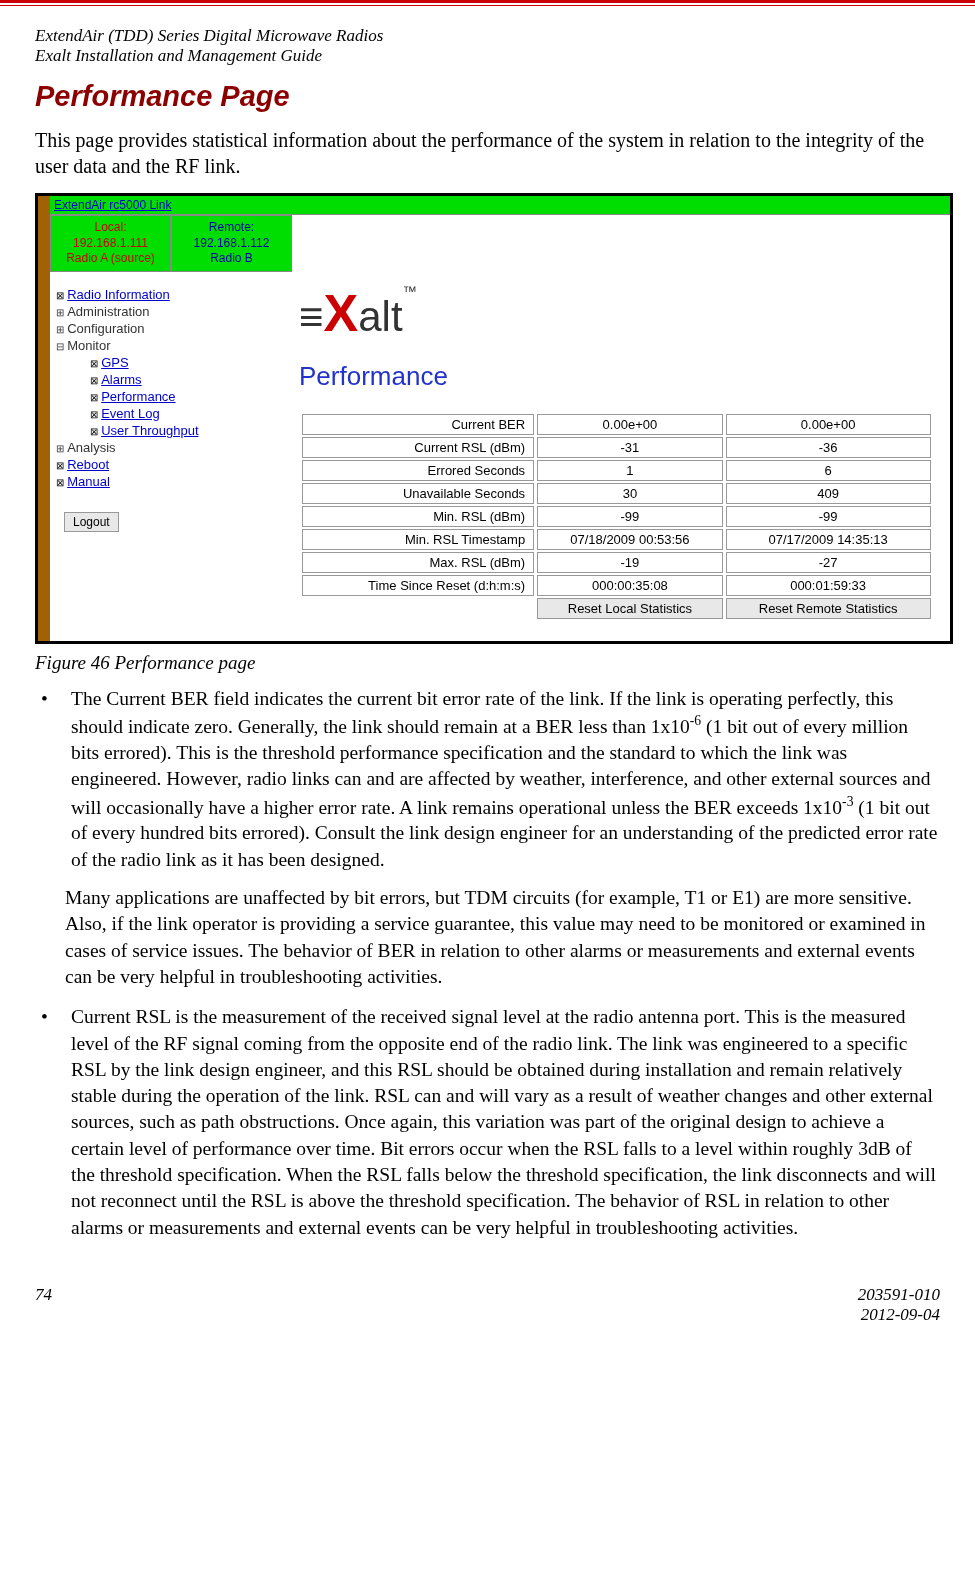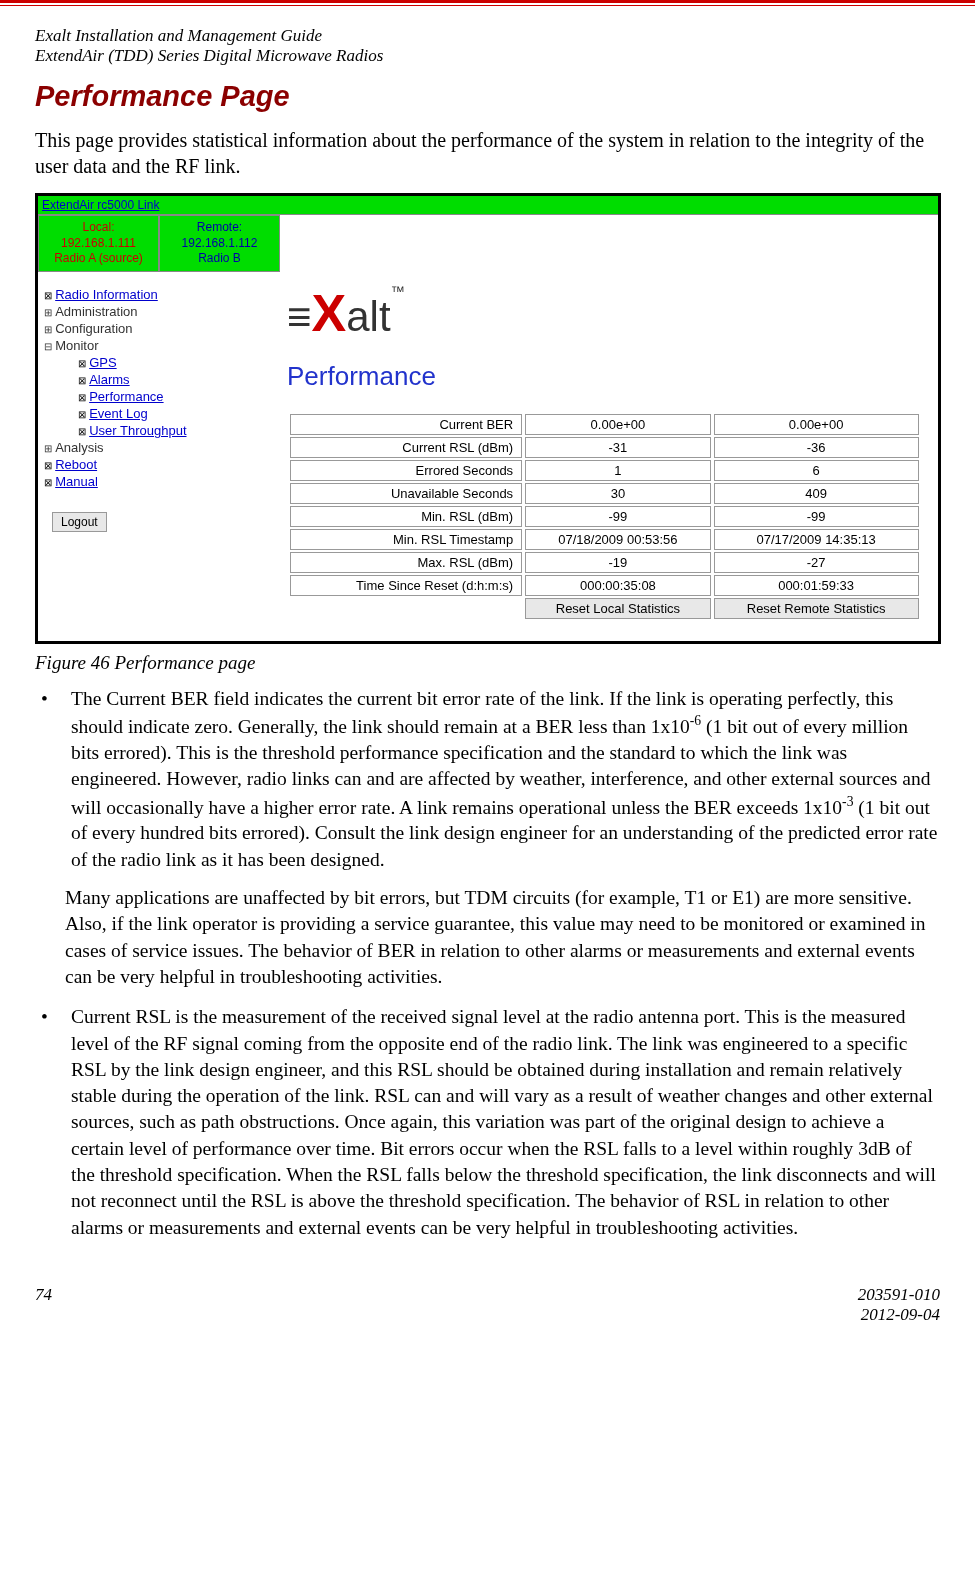--- a/index.html
+++ b/index.html
@@ -2,21 +2,21 @@
 <html><head>
 <meta charset="utf-8">
 <style>
 body { margin:0; padding:0; font-family:"Times New Roman", serif; background:#fff; color:#000; width:975px; }
 .redbar { height:3px; background:#c00; }
 .thinred { height:1px; background:#c00; margin-top:2px; }
 .page { padding:20px 35px 20px 35px; }
 .header-block { font-style:italic; font-size:17px; margin-bottom:14px; }
 h1 { font-family:Arial,sans-serif; font-weight:bold; font-style:italic; color:#8b0000; font-size:29px; margin:10px 0 14px 0; }
 .intro { font-size:20px; margin-bottom:14px; line-height:1.3; }
-.screenshot { border:3px solid #000; width:900px; background:#14532d; position:relative; }
+.screenshot { border:3px solid #000; width:900px; background:#a16207; position:relative;padding-left:12px; }
 .top-green { background:#00dd00; color:#00a; font-size:12px; font-family:Arial,sans-serif; padding:2px 4px; border-bottom:1px solid #888; }
 .green-row { display:flex; }
 .green-cell { background:#00dd00; border:1px solid #888; font-family:Arial,sans-serif; font-size:12px; text-align:center; padding:4px 2px; line-height:1.3; }
 .gc1 { width:115px; color:#c00; }
 .gc2 { width:115px; color:#00a; }
 .main-row { display:flex; }
 .nav { width:233px; background:#fff; font-family:Arial,sans-serif; font-size:13px; padding:14px 0 60px 6px; }
 .nav-item { padding:1px 0; }
 .nav-link { color:#00c; text-decoration:underline; }
 .nav-sub { padding-left:34px; }
@@ -43,22 +43,22 @@
 </style>
 </head>
 <body>
 
 <div class="redbar"></div>
 <div class="thinred"></div>
 
 <div class="page">
 
   <div class="header-block">
+    <div>ExtendAir (TDD) Series Digital Microwave Radios</div>
     <div>Exalt Installation and Management Guide</div>
-    <div>ExtendAir (TDD) Series Digital Microwave Radios</div>
   </div>
 
   <h1>Performance Page</h1>
 
   <div class="intro">This page provides statistical information about the performance of the system in relation to the integrity of the user data and the RF link.</div>
 
   <div class="screenshot">
     <div class="top-green">
       <span class="nav-link">ExtendAir rc5000 Link</span>
     </div>

